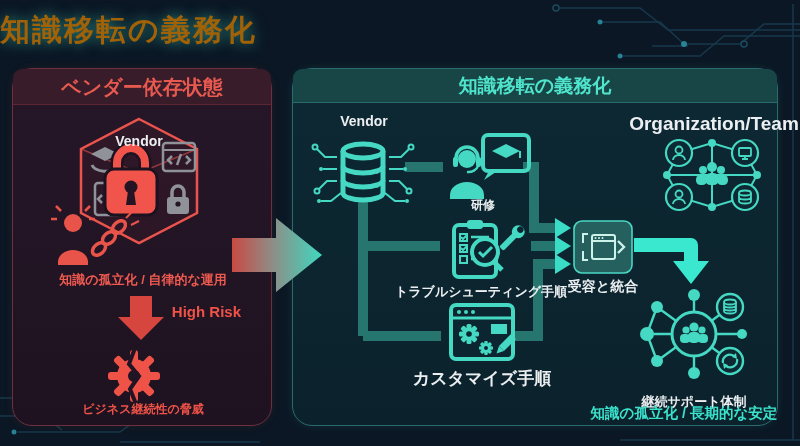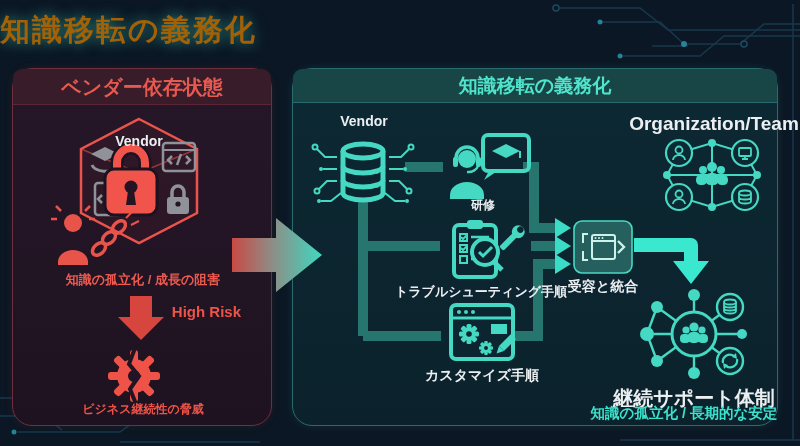--- a/index.html
+++ b/index.html
@@ -54,23 +54,23 @@
   #isolation-label  { left:8px;  top:202px; width:244px; font-size:13px; color:#ef5a50; }
   #high-risk-label  { left:148px; top:234px; width:80px; font-size:15px; color:#ef5348; text-align:right;}
   #threat-label     { left:10px; top:332px; width:240px; font-size:12px; color:#ef5348; }
 
   
   .rp-label { position:absolute; text-align:center; font-weight:bold; color:#eceff1; }
   #vendor-db-label      { left:16px;  top:44px;  width:110px; font-size:14px; }
   #org-label            { left:336px; top:44px;  width:170px; font-size:19px; }
   #training-label       { left:140px; top:128px; width:100px; font-size:12px; }
   #troubleshoot-label   { left:92px;  top:214px; width:192px; font-size:13px; }
-  #customize-label      { left:106px; top:298px; width:166px; font-size:14px; }
+  #customize-label      { left:106px; top:298px; width:166px; font-size:17px; }
   #integration-label    { left:252px; top:209px; width:116px; font-size:14px; }
-  #support-label        { left:308px; top:316px; width:186px; font-size:20px; }
+  #support-label        { left:308px; top:324px; width:186px; font-size:13px; }
   #stability-label      { left:284px; top:335px; width:214px; font-size:14.5px; color:#3ae2cc; }
 </style>
 </head>
 <body>
 
 <svg class="abs" style="left:0;top:0;" width="800" height="446" viewBox="0 0 800 446">
   <g stroke="#17394b" stroke-width="1.5" fill="none">
     <path d="M560,8 H640 L668,30 H800"></path>
     <path d="M600,22 H660 L684,44 H740 L764,24 H800"></path>
     <path d="M620,56 H700 L724,36 H800"></path>
@@ -161,21 +161,21 @@
         <rect x="-4" y="-26" width="8" height="52" rx="3" transform="rotate(90)"></rect>
         <rect x="-4" y="-26" width="8" height="52" rx="3" transform="rotate(135)"></rect>
         <circle r="17"></circle>
       </g>
       <circle r="8" fill="#211425" stroke="#ef5348" stroke-width="4"></circle>
       <path d="M1,-28 L-5,-12 L5,0 L-4,13 L2,28" stroke="#211425" stroke-width="4" fill="none"></path>
     </g>
   </svg>
 
   <div class="lp-label" id="vendor-hex-label">Vendor</div>
-  <div class="lp-label" id="isolation-label">知識の孤立化 / 成長の阻害</div>
+  <div class="lp-label" id="isolation-label">知識の孤立化 / 自律的な運用</div>
   <div class="lp-label" id="high-risk-label">High Risk</div>
   <div class="lp-label" id="threat-label">ビジネス継続性の脅威</div>
 </section>
 
 <section class="panel" id="right-panel">
   <div class="panel-header">知識移転の義務化</div>
 
   <svg class="abs" style="left:0;top:0;" width="486" height="358" viewBox="0 0 486 358">
     <g stroke="#27756f" stroke-width="10" fill="none" stroke-linejoin="miter">
       <path d="M112,98 H150"></path>

